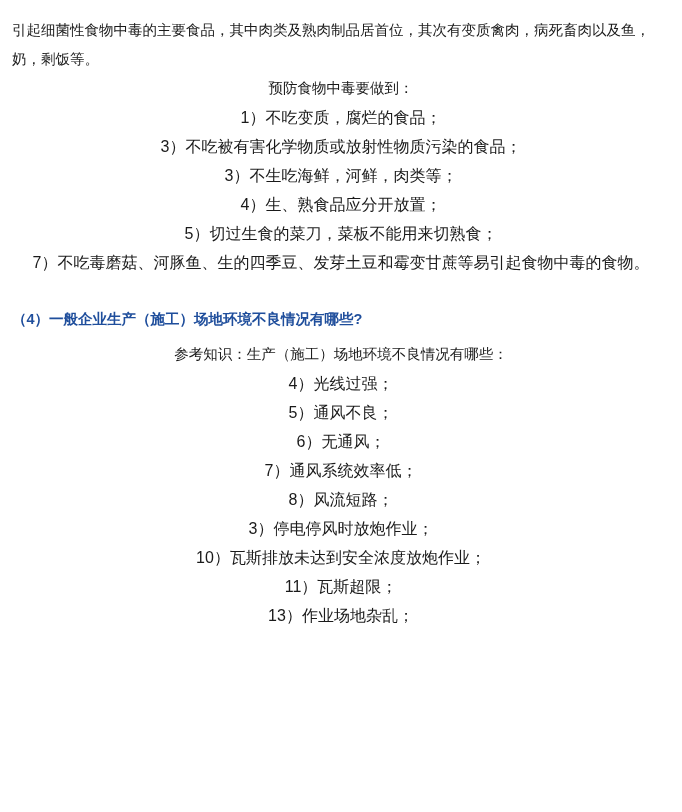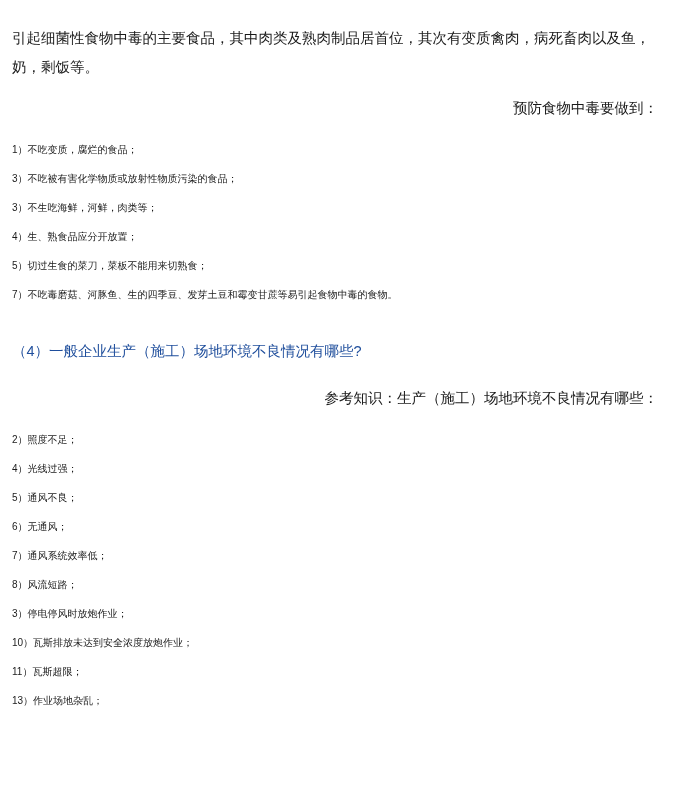--- a/index.html
+++ b/index.html
@@ -10,53 +10,54 @@
   body {
     width: 682px;
     height: 812px;
     font-family: "Liberation Sans", sans-serif;
     color: #000000;
     overflow: hidden;
   }
   .page {
     width: 682px;
     box-sizing: border-box;
-    padding: 24px 12px 0 12px;
+    padding: 16px 12px 0 12px;
   }
   .para {
     font-size: 14.5px;
     line-height: 29px;
     color: #1a1a1a;
-    margin: 12px;
-    text-align: right;
+    margin: 0;
+    text-align: center;
   }
   .heading {
     font-size: 14.5px;
     line-height: 29px;
-    font-weight: normal;
+    font-weight: bold;
     color: #1f4e9c;
     margin: 0;
   }
   .spacer-lg {
     height: 28px;
   }
   .spacer-sm {
     height: 6px;
   }
   .list {
     margin: 0;
     padding: 0;
     list-style: none;
   }
   .list li {
-    font-size: 10px;
+    font-size: 16px;
     line-height: 29px;
     color: #1a1a1a;
     margin: 0;
     padding: 0;
+    text-align: center;
   }
   .wrap-block {
     font-size: 14.5px;
     line-height: 29px;
     color: #1a1a1a;
   }
 </style>
 </head>
 <body>
 
@@ -77,21 +78,20 @@
 
   <div class="spacer-lg"></div>
 
   <div class="heading">（4）一般企业生产（施工）场地环境不良情况有哪些?</div>
 
   <div class="spacer-sm"></div>
 
   <div class="para">参考知识：生产（施工）场地环境不良情况有哪些：</div>
 
   <ul class="list">
-    <li>2）照度不足；</li>
     <li>4）光线过强；</li>
     <li>5）通风不良；</li>
     <li>6）无通风；</li>
     <li>7）通风系统效率低；</li>
     <li>8）风流短路；</li>
     <li>3）停电停风时放炮作业；</li>
     <li>10）瓦斯排放未达到安全浓度放炮作业；</li>
     <li>11）瓦斯超限；</li>
     <li>13）作业场地杂乱；</li>
   </ul>

